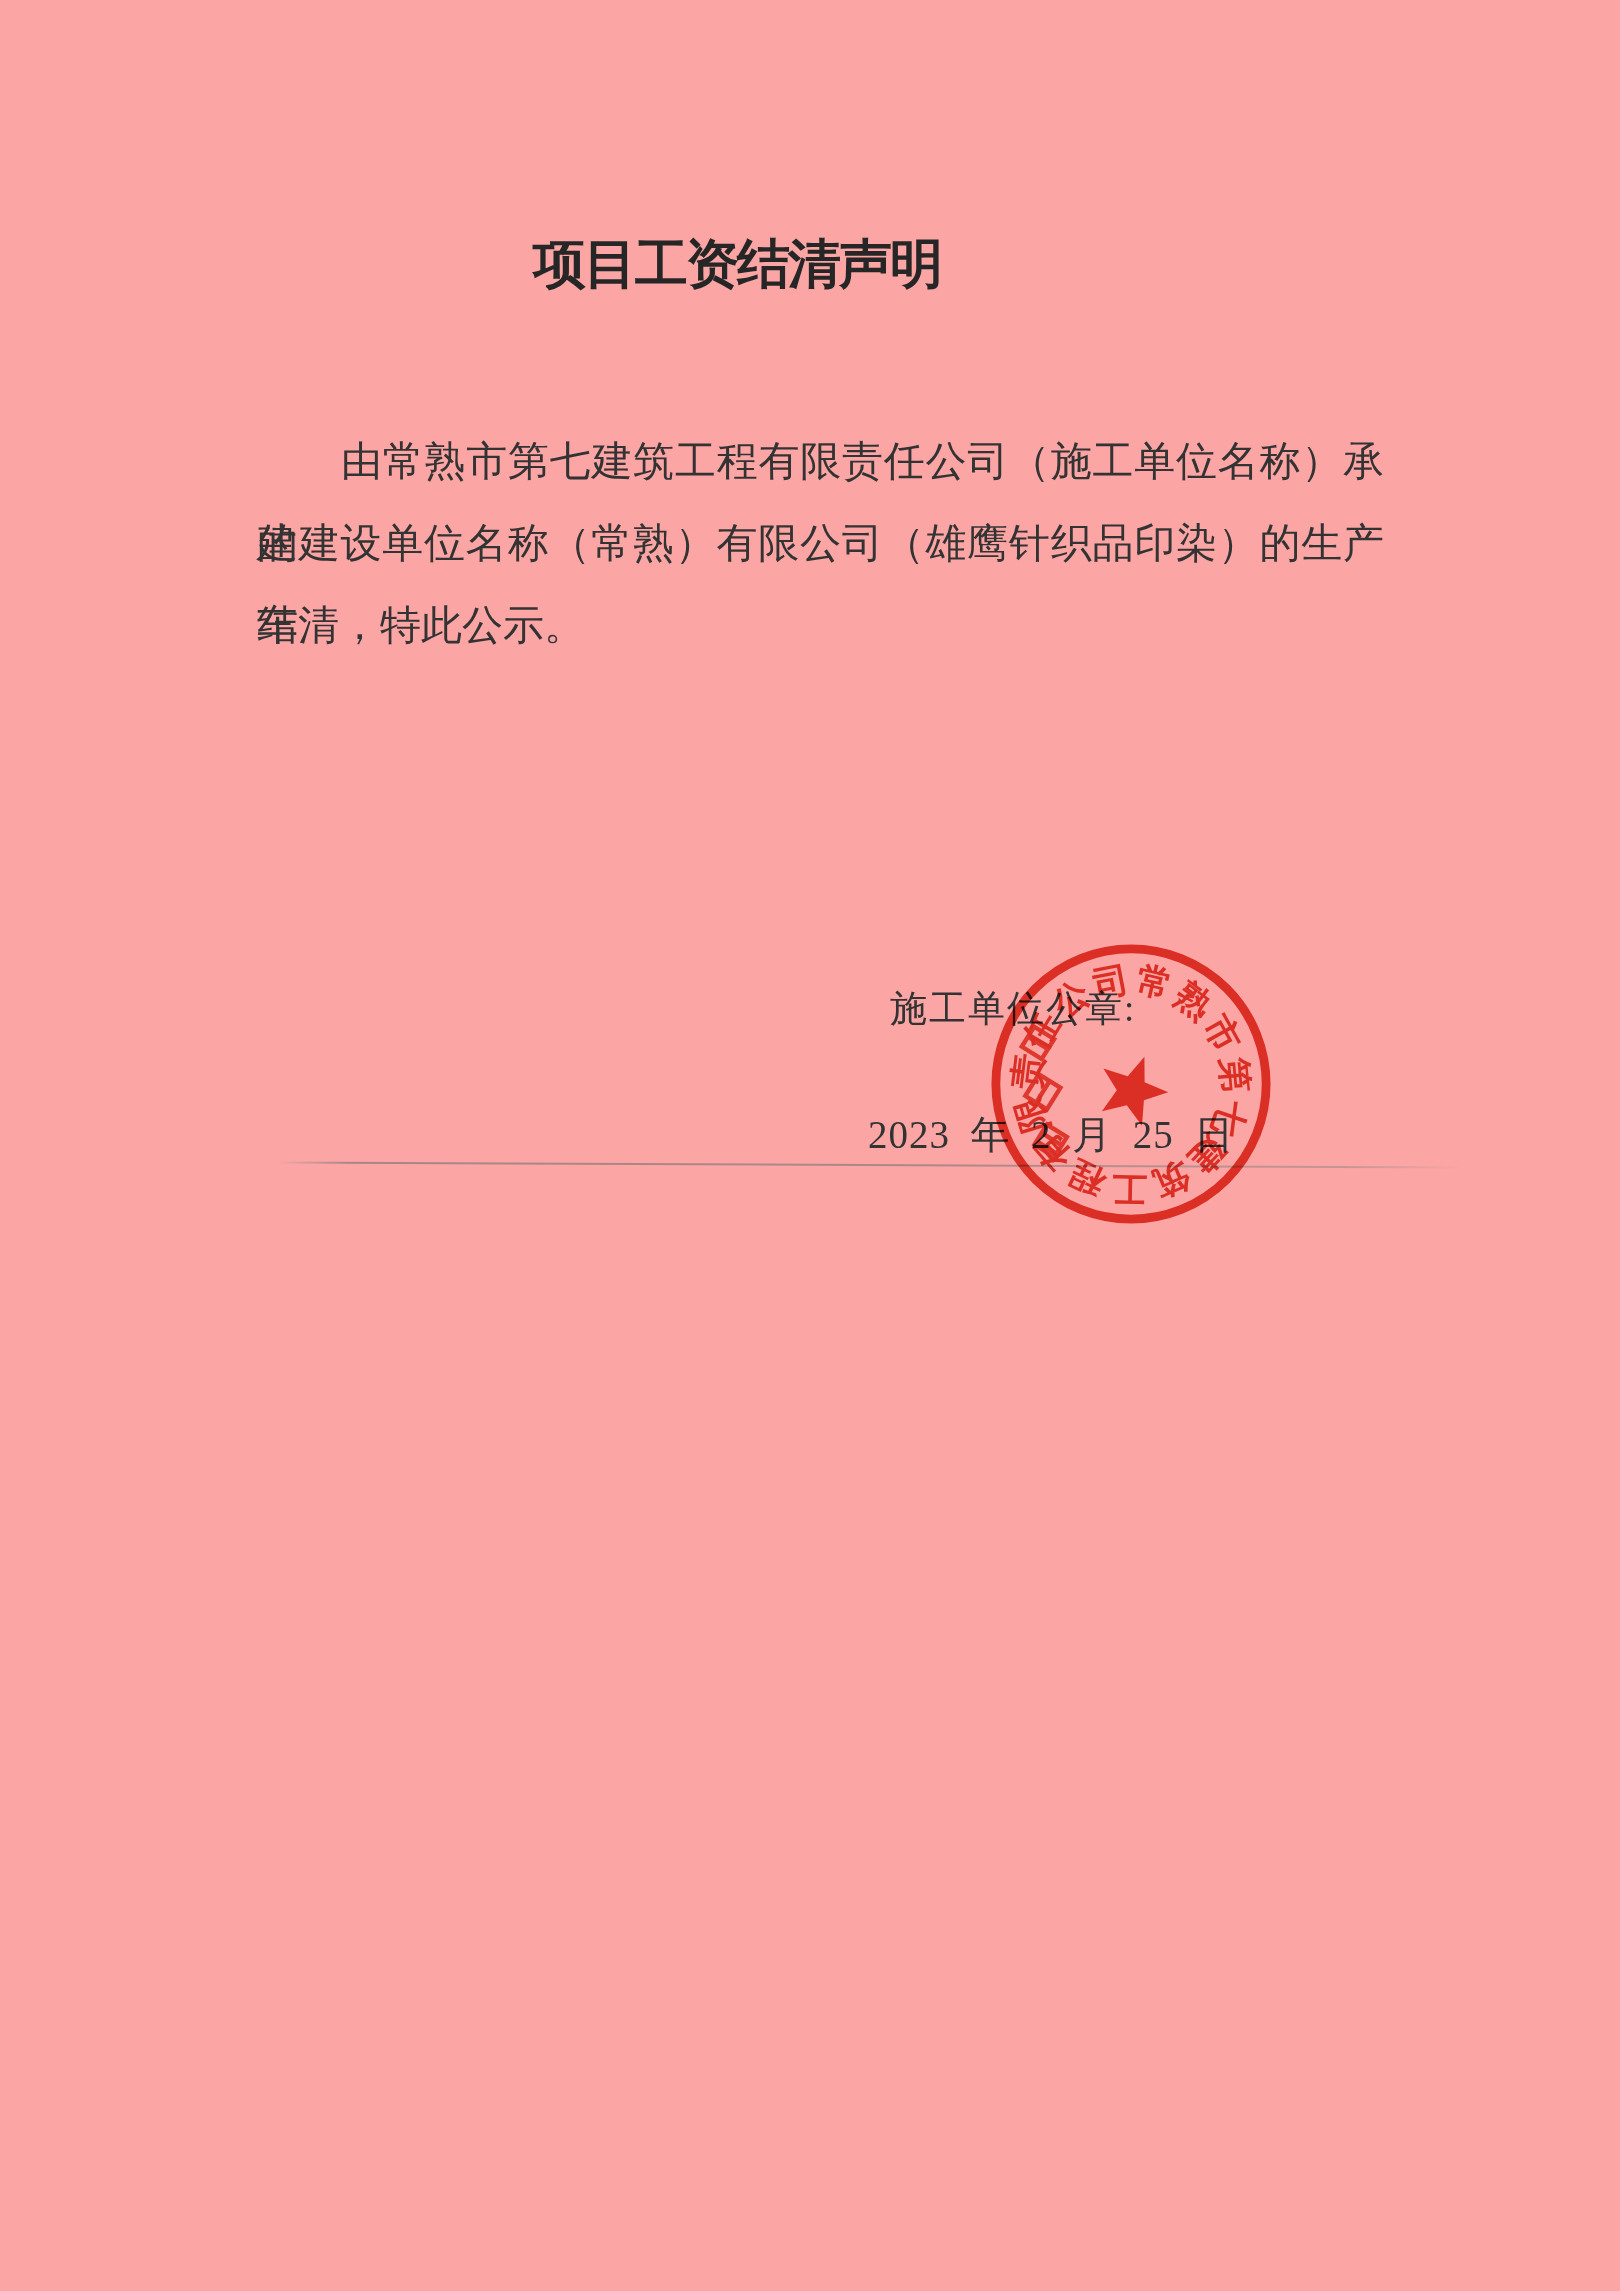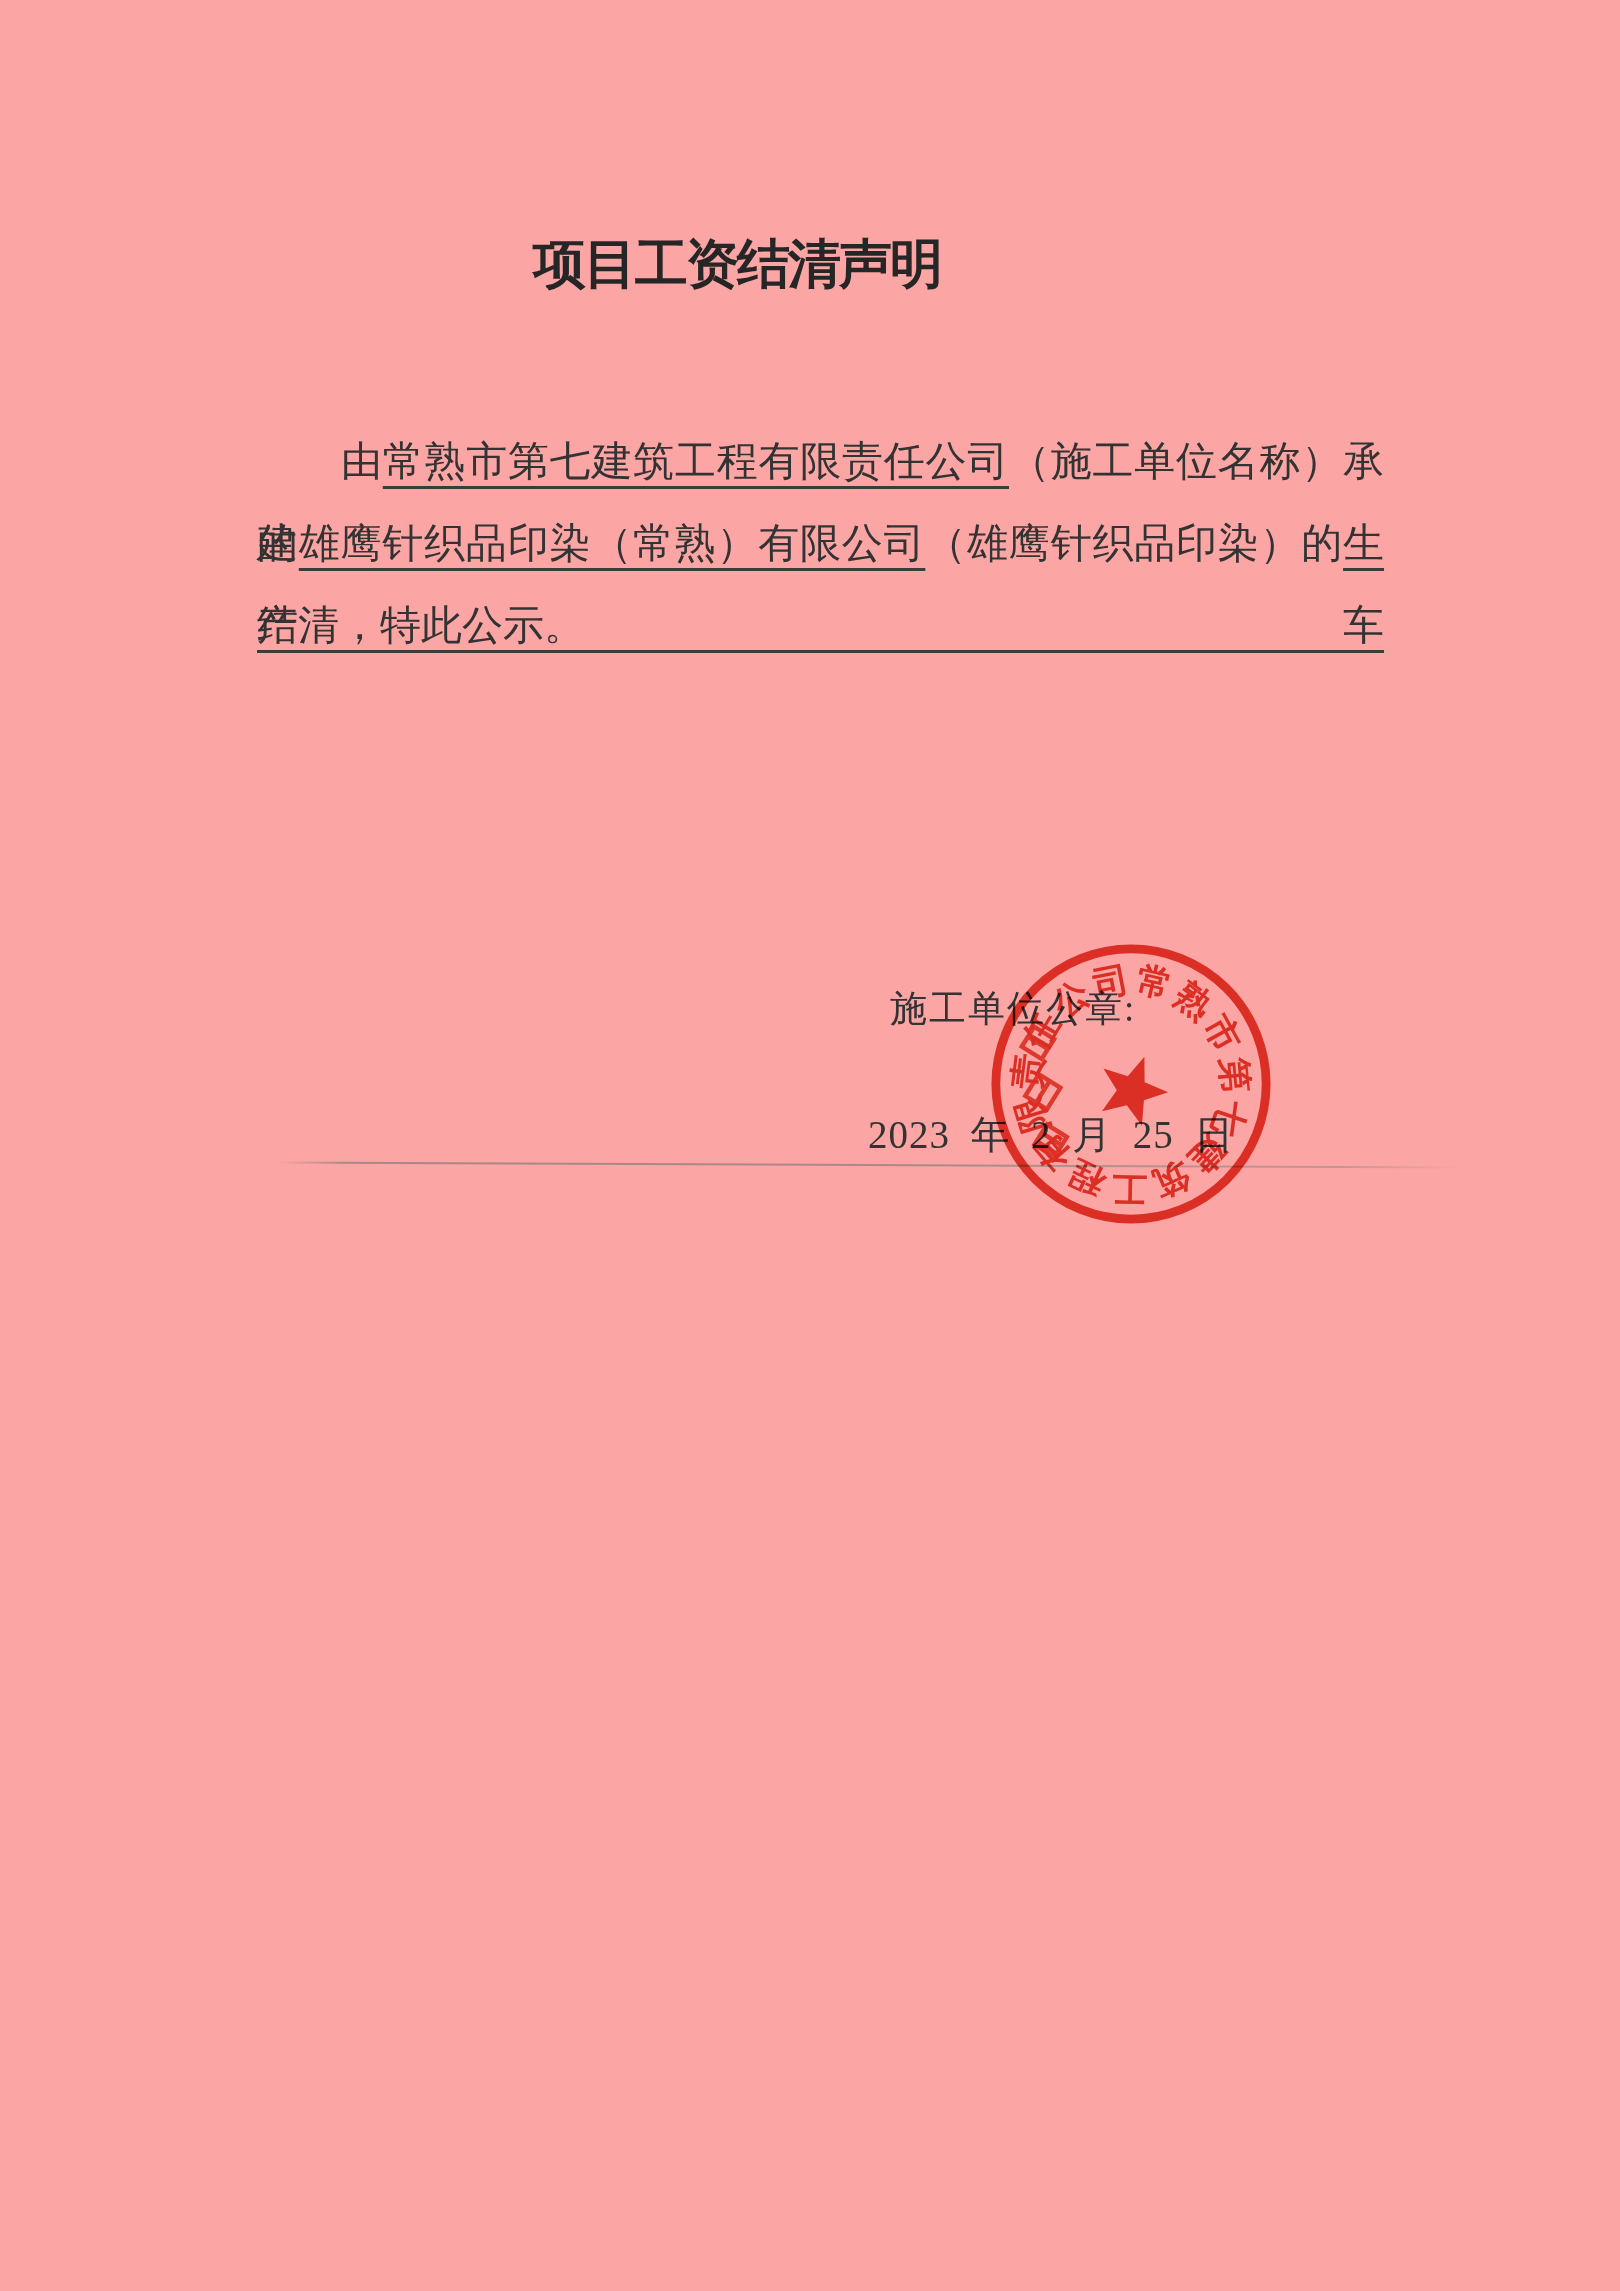--- a/index.html
+++ b/index.html
@@ -31,21 +31,20 @@
     line-height:82px;
     font-size:41px;
     color:#333;
     text-align:justify;
     text-align-last:justify;
     white-space:normal;
   }
   .pline.noJust{text-align:left;text-align-last:left;}
   .pline.indent{text-indent:84px;}
   .pline .u{
-    text-decoration:underline;
     text-decoration-thickness:2.5px;
     text-underline-offset:10.8px;
     text-decoration-color:#3c3c3c;
   }
   .sig-label{
     position:absolute;
     left:890px;top:984px;
     font-size:37px;
     letter-spacing:2px;
     color:#333;
@@ -88,21 +87,21 @@
 </style>
 </head>
 <body>
 
 <div class="page">
 
   <div class="doc-title">项目工资结清声明</div>
 
   <div class="paragraph" id="paragraph">
       <div class="pline indent"><span>由</span><span class="u">常熟市第七建筑工程有限责任公司</span><span>（施工单位名称）承建</span></div>
-      <div class="pline"><span>的</span><span class="u">雄鹰针织品印染（常熟）有限公司</span><span>（雄鹰针织品印染）的</span><span class="u">生产车</span></div>
+      <div class="pline"><span>的</span><span class="u">建设单位名称（常熟）有限公司</span><span>（雄鹰针织品印染）的</span><span class="u">生产车</span></div>
       <div class="pline noJust"><span>结清，特此公示。</span></div>
     </div>
 
   <div class="sig-label">施工单位公章:</div>
 
   <div class="date-line">2023 年 2 月 25 日</div>
 
   <div class="scan-line"></div>
 
   <div class="stamp">

